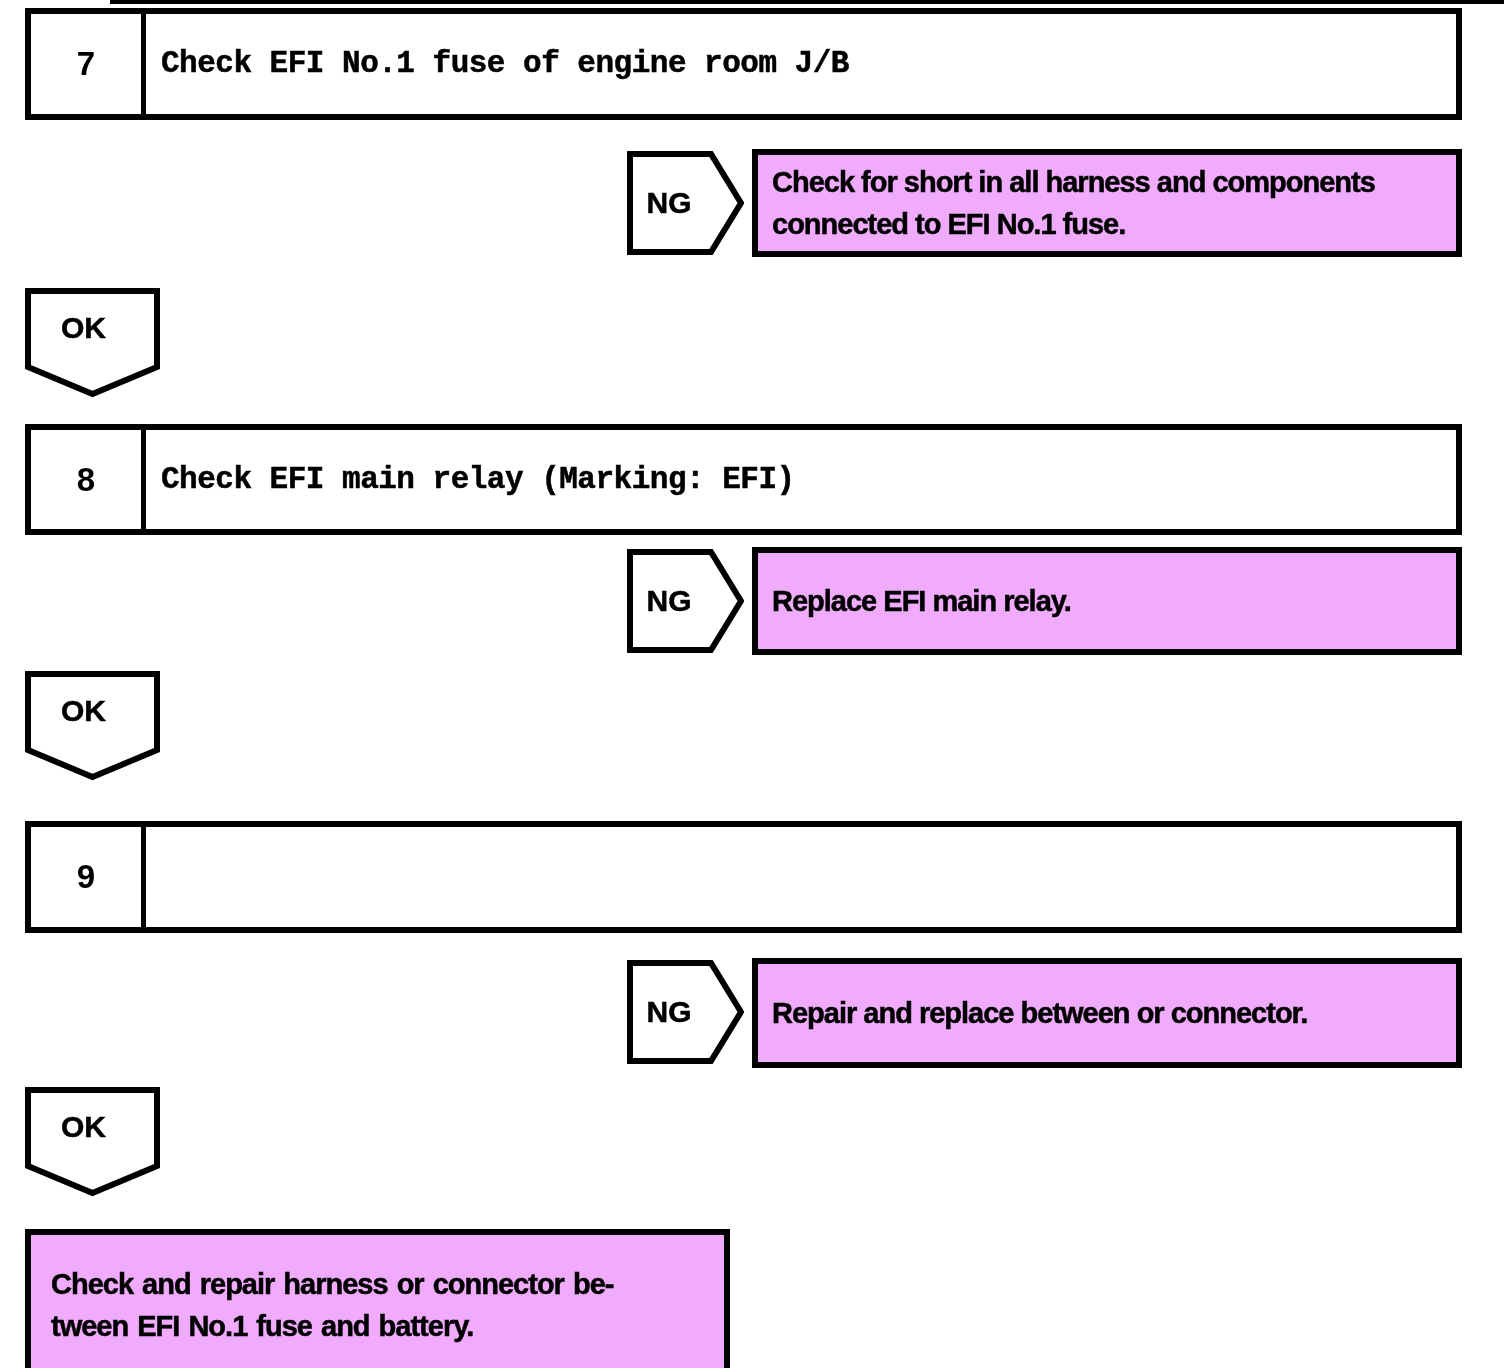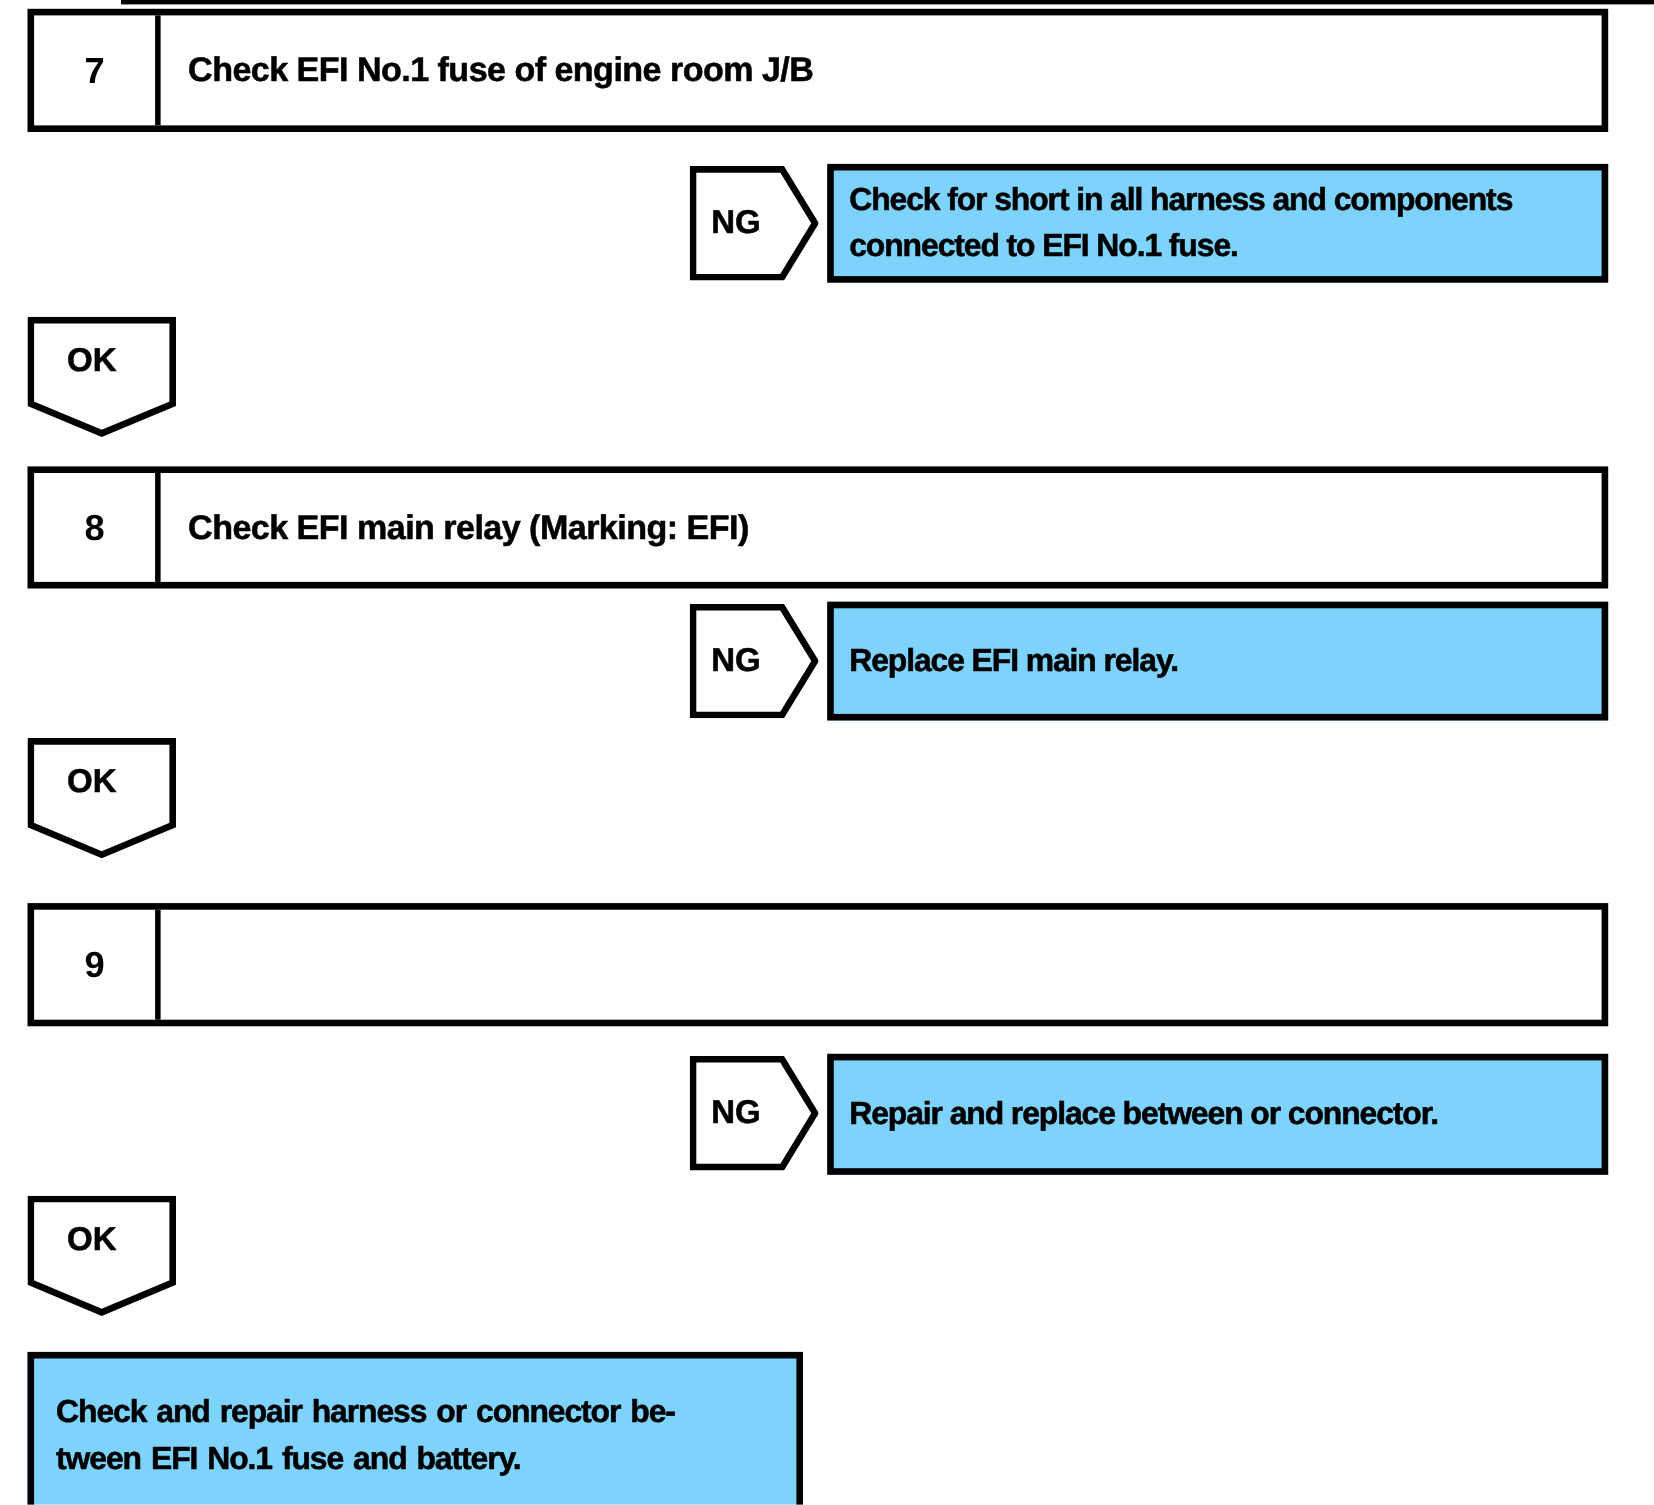--- a/index.html
+++ b/index.html
@@ -32,32 +32,33 @@
     display: flex;
     align-items: center;
     justify-content: center;
     font-size: 33px;
     box-sizing: border-box;
   }
   .ttl {
     flex: 1;
     display: flex;
     align-items: center;
-    padding: 0 12px 0 25px;
+    padding: 0 12px 0 15px;
     font-size: 31px;
     letter-spacing: -0.5px;
     line-height: 42px;
     white-space: pre;
+    font-family: Liberation Mono, monospace;
     -webkit-text-stroke: 0.5px #000000;
   }
   
   .abox {
     position: absolute;
     border: 6px solid #000000;
-    background: #7dd3fc;
+    background: #f0abfc;
     display: flex;
     align-items: center;
     box-sizing: border-box;
   }
   .atxt {
     font-size: 29px;
     letter-spacing: -1px;
     line-height: 42px;
     white-space: pre;
     padding-left: 14px;

